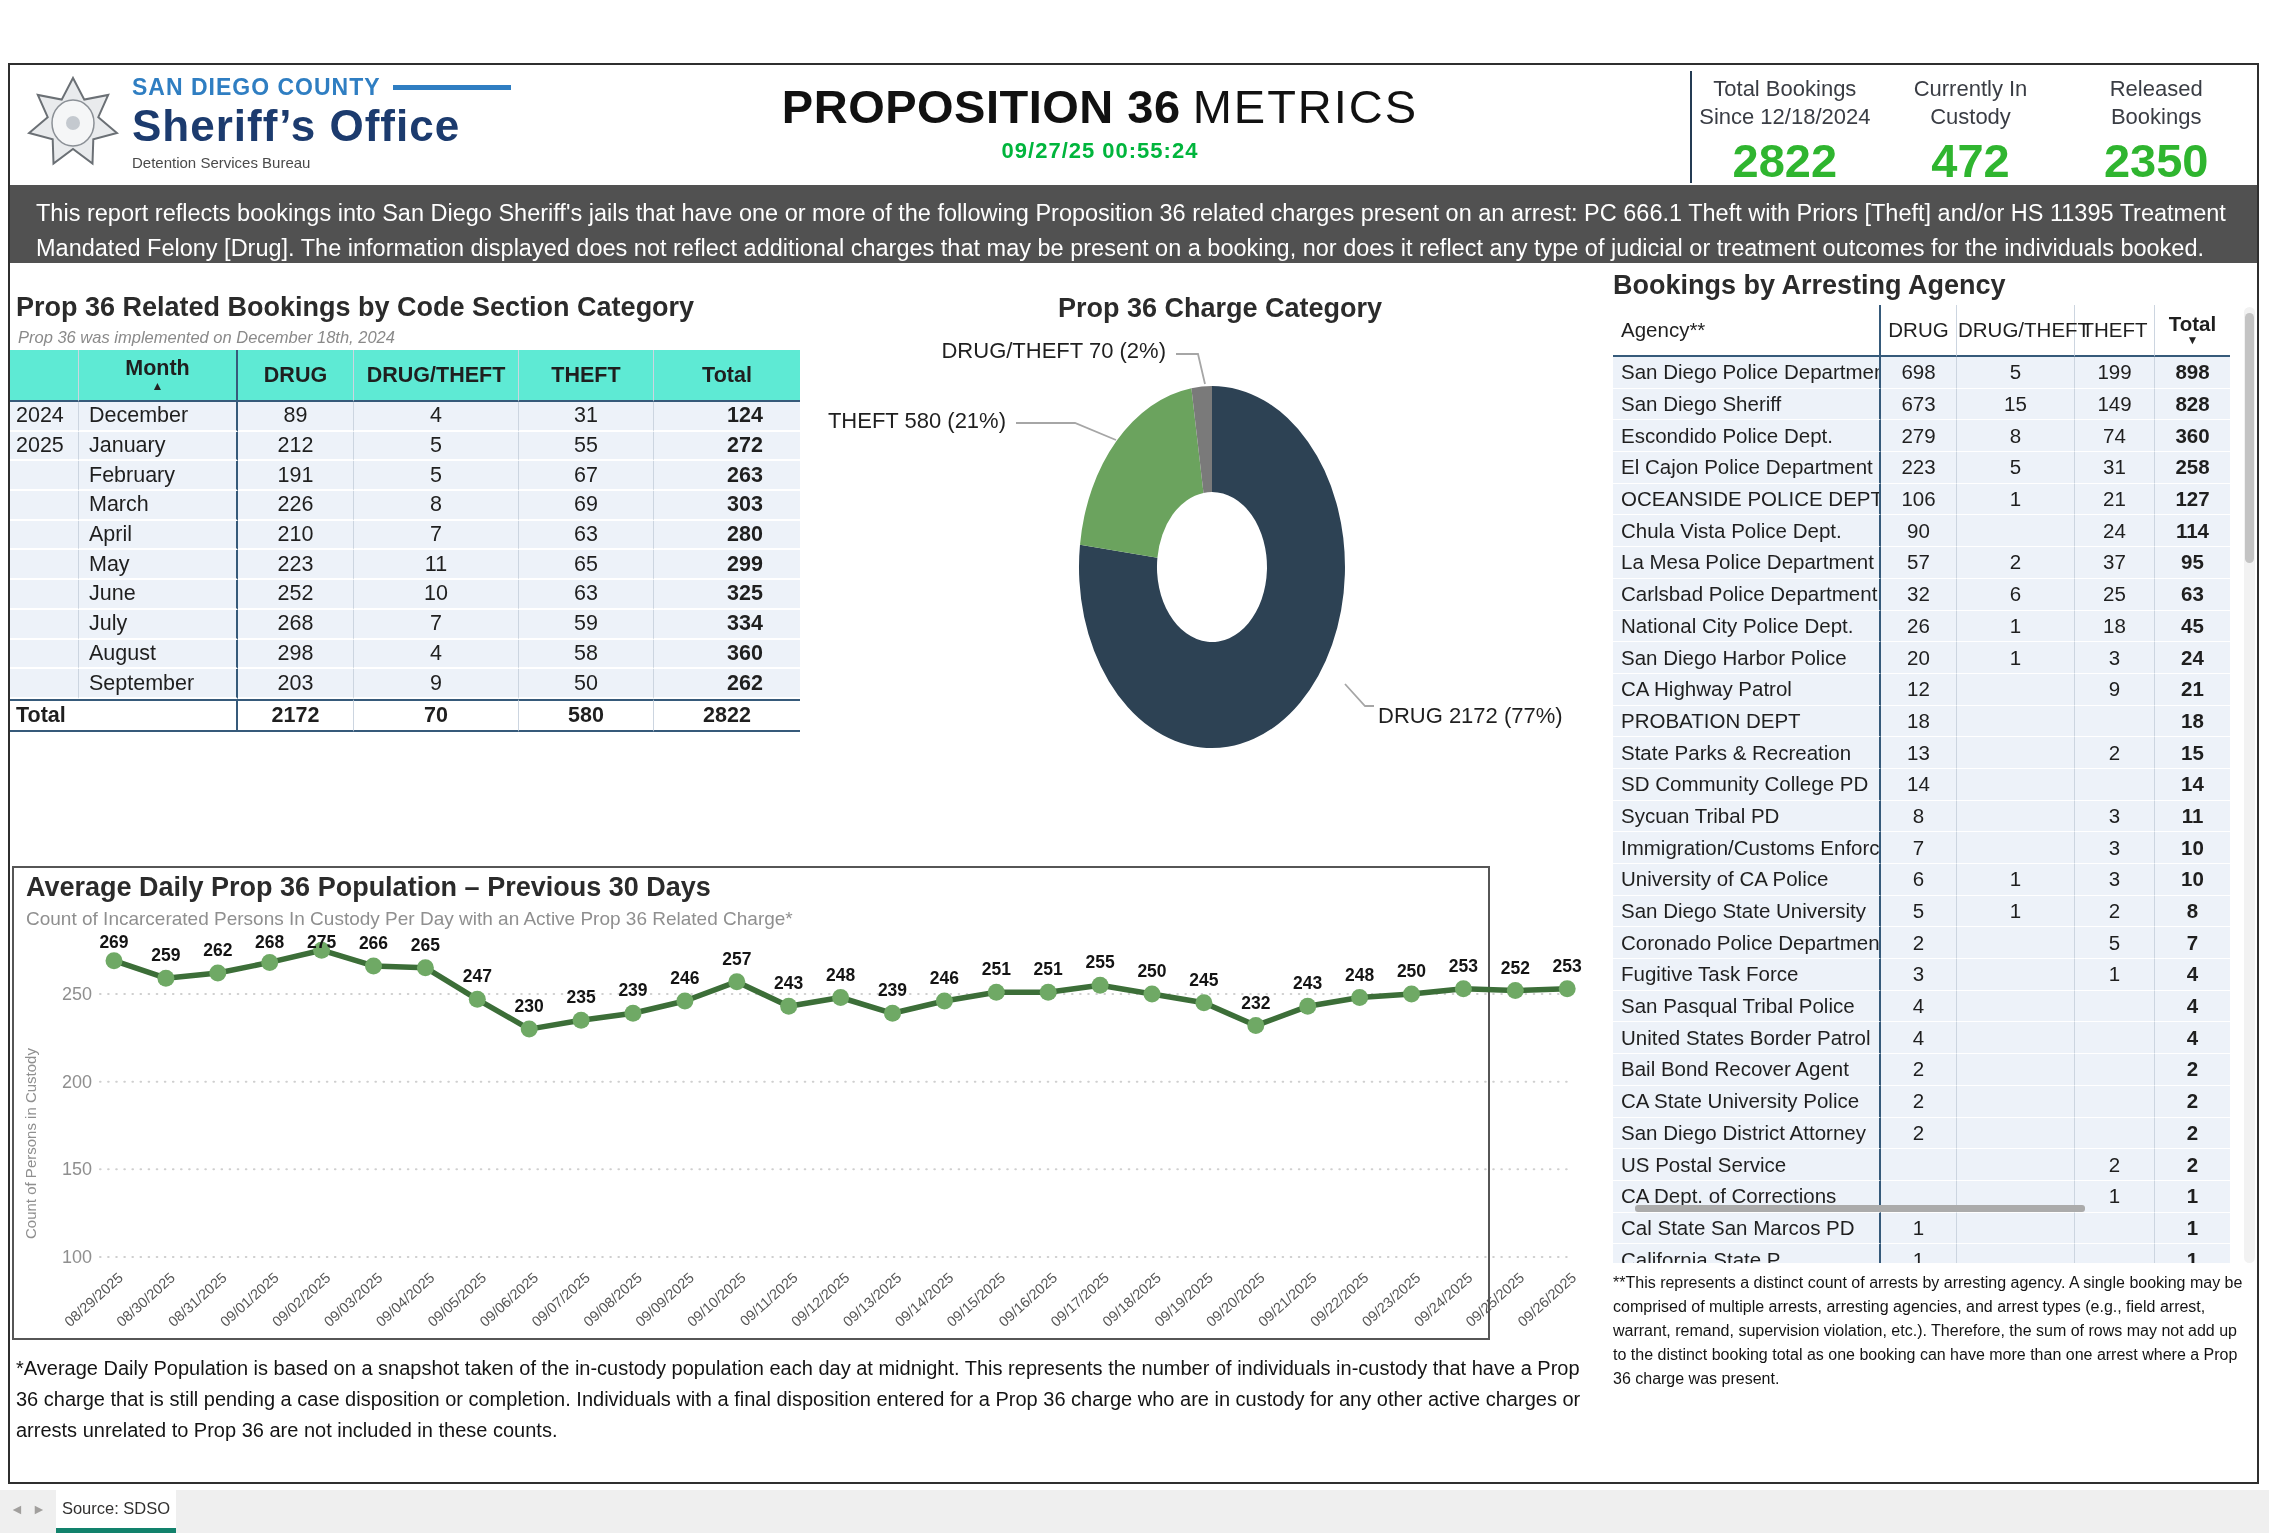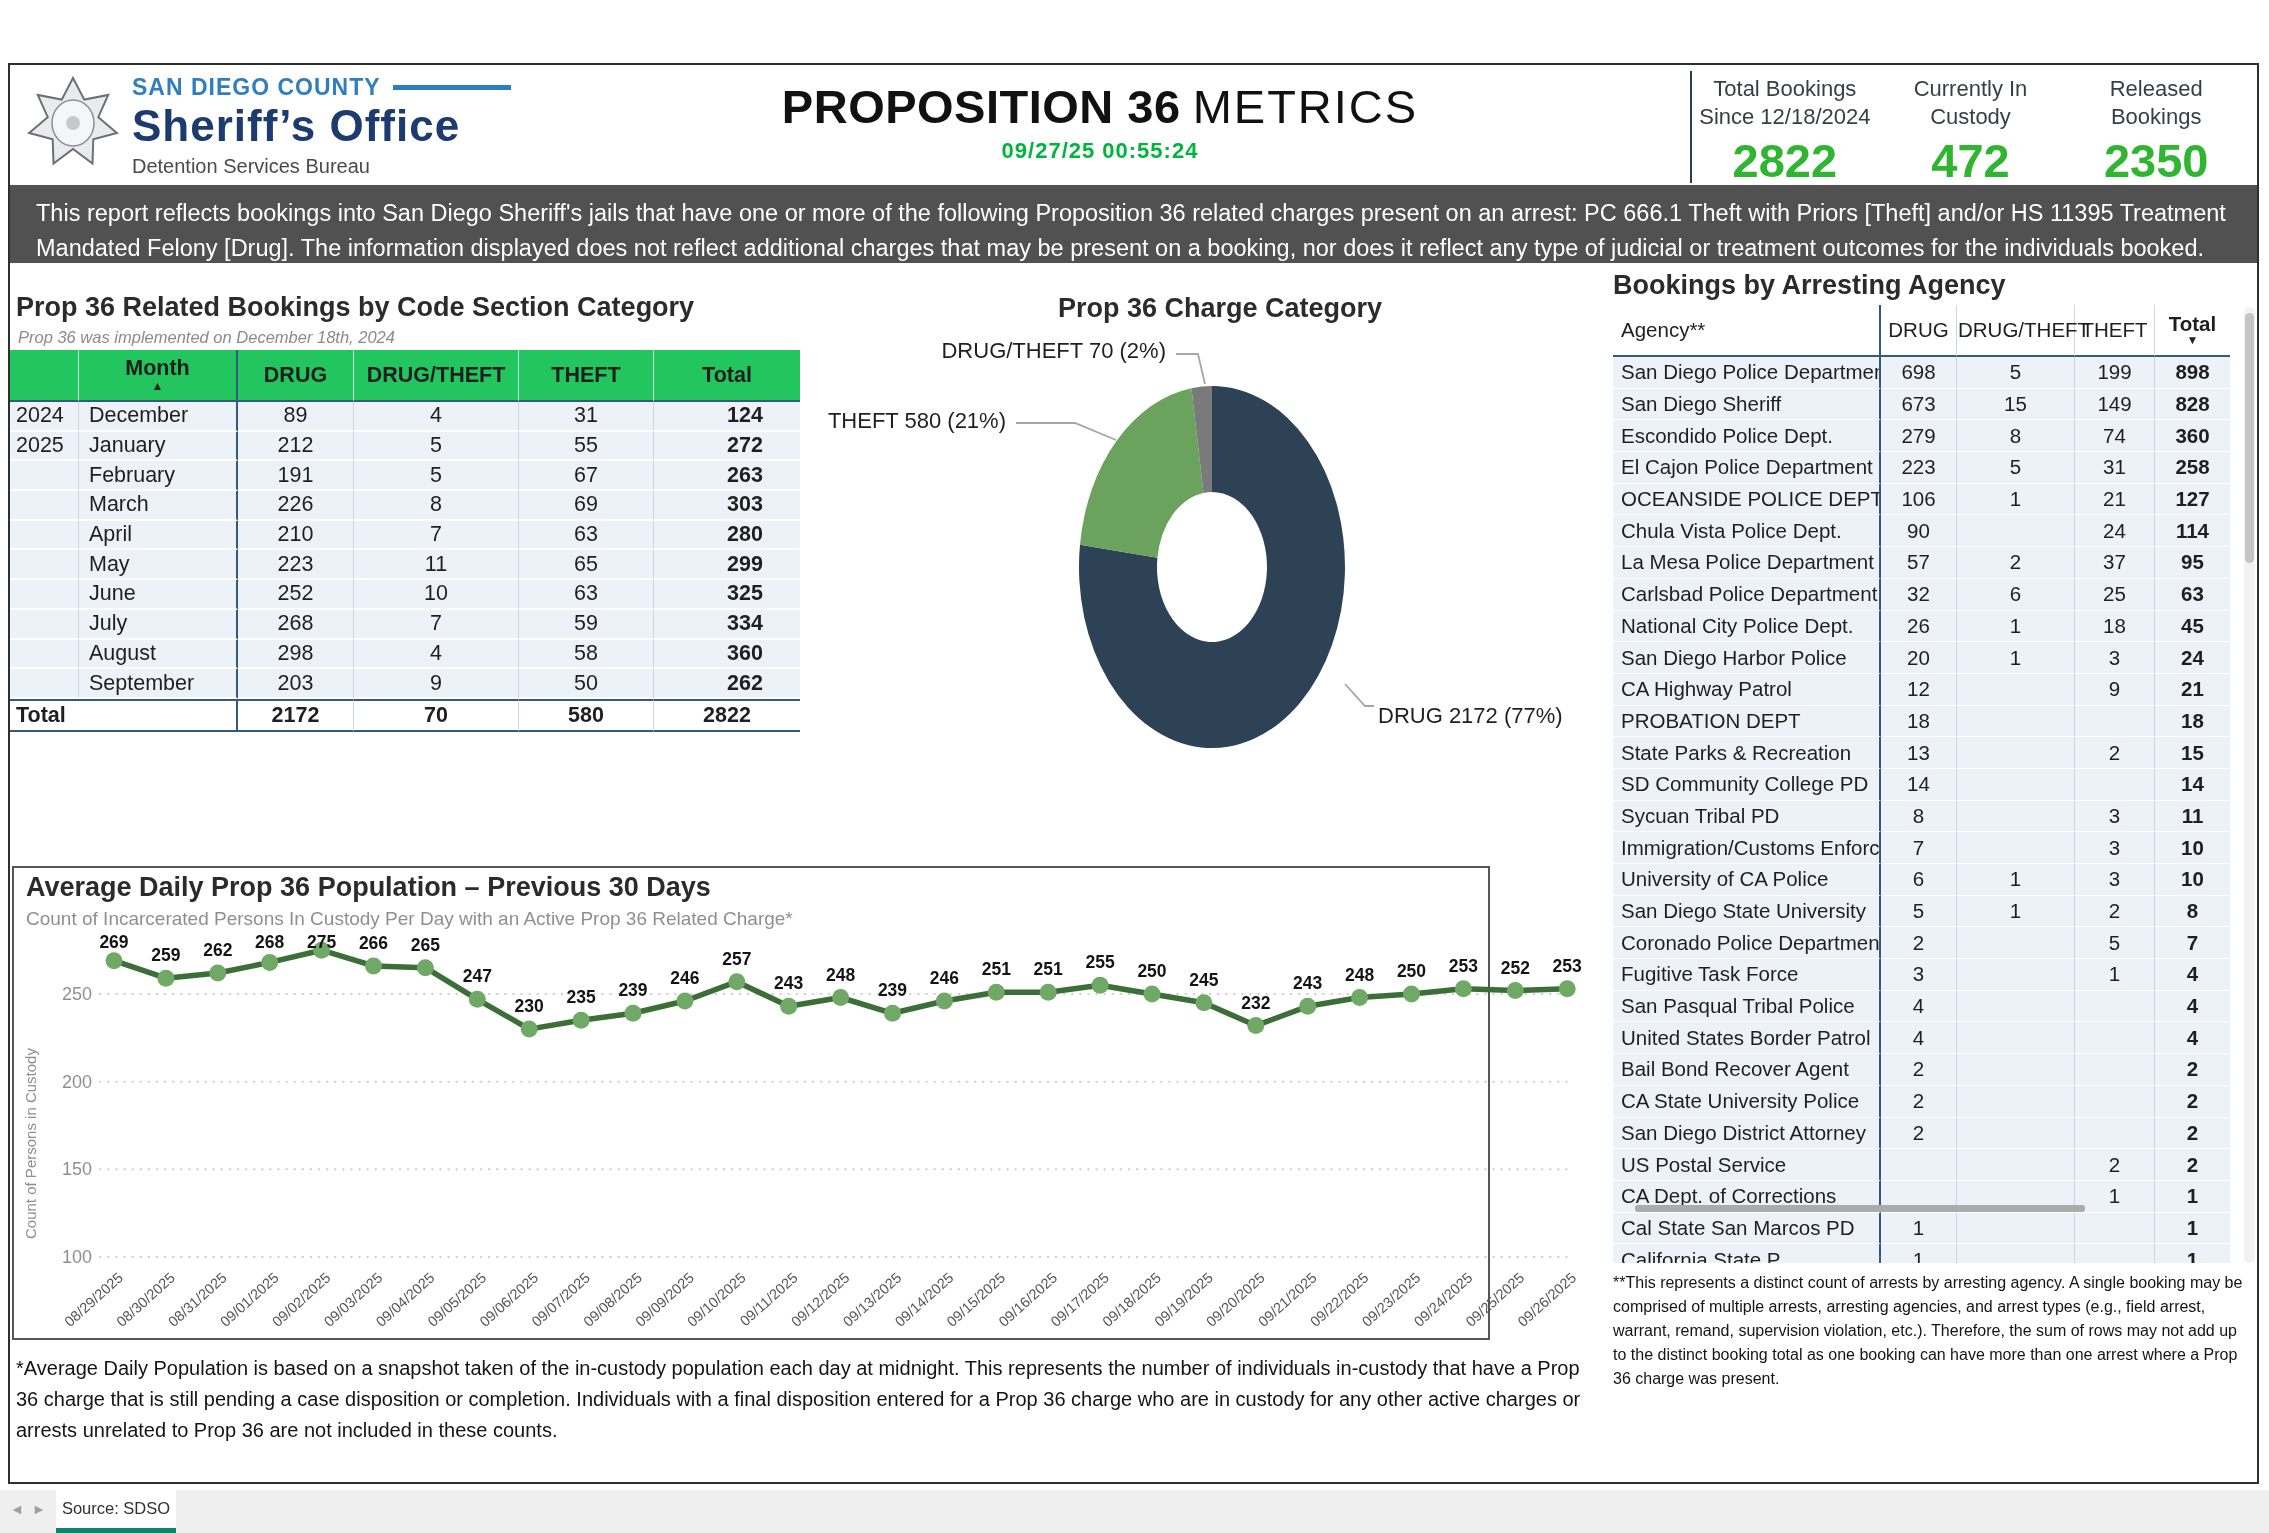--- a/index.html
+++ b/index.html
@@ -5,21 +5,21 @@
   html,body{margin:0;padding:0;background:#fff;}
   .page{position:relative;width:2269px;height:1533px;background:#ffffff;font-family:"Liberation Sans",sans-serif;color:#1f1f1f;overflow:hidden;}
   .report{position:absolute;left:8px;top:63px;width:2251px;height:1421px;border:2px solid #2f2f2f;background:#fff;box-sizing:border-box;}
 
   
   .logo{position:absolute;left:15px;top:8px;width:96px;height:104px;}
   .agency-id{position:absolute;left:122px;top:10px;line-height:1.1;}
   .agency-county{font-size:23px;font-weight:bold;color:#2f7ec2;letter-spacing:1px;display:flex;align-items:center;gap:12px;}
   .agency-dash{display:inline-block;width:118px;height:5px;background:#2f7ec2;}
   .agency-office{font-size:44px;font-weight:bold;color:#1c3b6e;letter-spacing:1px;margin-top:2px;}
-  .agency-bureau{font-size:20px;color:#4a4a4a;margin-top:4px;}
+  .agency-bureau{font-size:15px;color:#4a4a4a;margin-top:4px;}
   .title-block{position:absolute;left:640px;top:14px;width:900px;text-align:center;}
   .main-title{font-size:47px;color:#111;}
   .main-title .strong{font-weight:800;letter-spacing:0.5px;}
   .main-title .light{font-weight:400;letter-spacing:2px;margin-left:12px;}
   .timestamp{font-size:22px;font-weight:bold;color:#00b53c;letter-spacing:1px;margin-top:4px;}
   .kpis{position:absolute;left:1680px;top:6px;width:557px;height:112px;border-left:2px solid #243b53;display:flex;}
   .kpi{flex:1;text-align:center;padding-top:4px;}
   .kpi-label{font-size:22px;color:#3a3d44;line-height:1.25;}
   .kpi-value{font-size:47px;font-weight:bold;color:#2fb52f;margin-top:3px;}
 
@@ -28,21 +28,21 @@
 
   
   .sec-title{font-size:27px;font-weight:600;color:#2b2b2b;}
   .sec-sub{font-size:16.5px;font-style:italic;color:#8a8a8a;}
 
   
   .bookings-title{position:absolute;left:6px;top:227px;}
   .bookings-sub{position:absolute;left:8px;top:263px;}
   .bookings-wrap{position:absolute;left:0;top:285px;}
   table.matrix{border-collapse:separate;border-spacing:0;table-layout:fixed;width:790px;}
-  .matrix th{font-size:21.5px;font-weight:600;color:#1f1f1f;height:48px;vertical-align:middle;background:#22c55e;border-bottom:2px solid #365a7a;}
+  .matrix th{font-size:21.5px;font-weight:600;color:#1f1f1f;height:48px;vertical-align:middle;background:#5eead4;border-bottom:2px solid #365a7a;}
   .matrix td{font-size:21.5px;height:29.7px;background:#edf2f9;border-bottom:2px solid #fff;box-sizing:border-box;padding:0 4px;}
   .matrix .ltsep{border-left:1px solid #ccd5e0;}
   .matrix .vdark{border-right:2px solid #365a7a;}
   .matrix .num{text-align:center;}
   .matrix .month{text-align:left;padding-left:10px;}
   .matrix .year{text-align:left;padding-left:6px;}
   .matrix tfoot td{background:#fff;font-weight:bold;border-top:2px solid #365a7a;border-bottom:2px solid #365a7a;height:33px;}
   .matrix .boldcol{font-weight:bold;padding-left:40px;}
   .hd{display:flex;flex-direction:column;align-items:center;line-height:1.05;}
   .sort-icon{font-size:12px;color:#222;}

